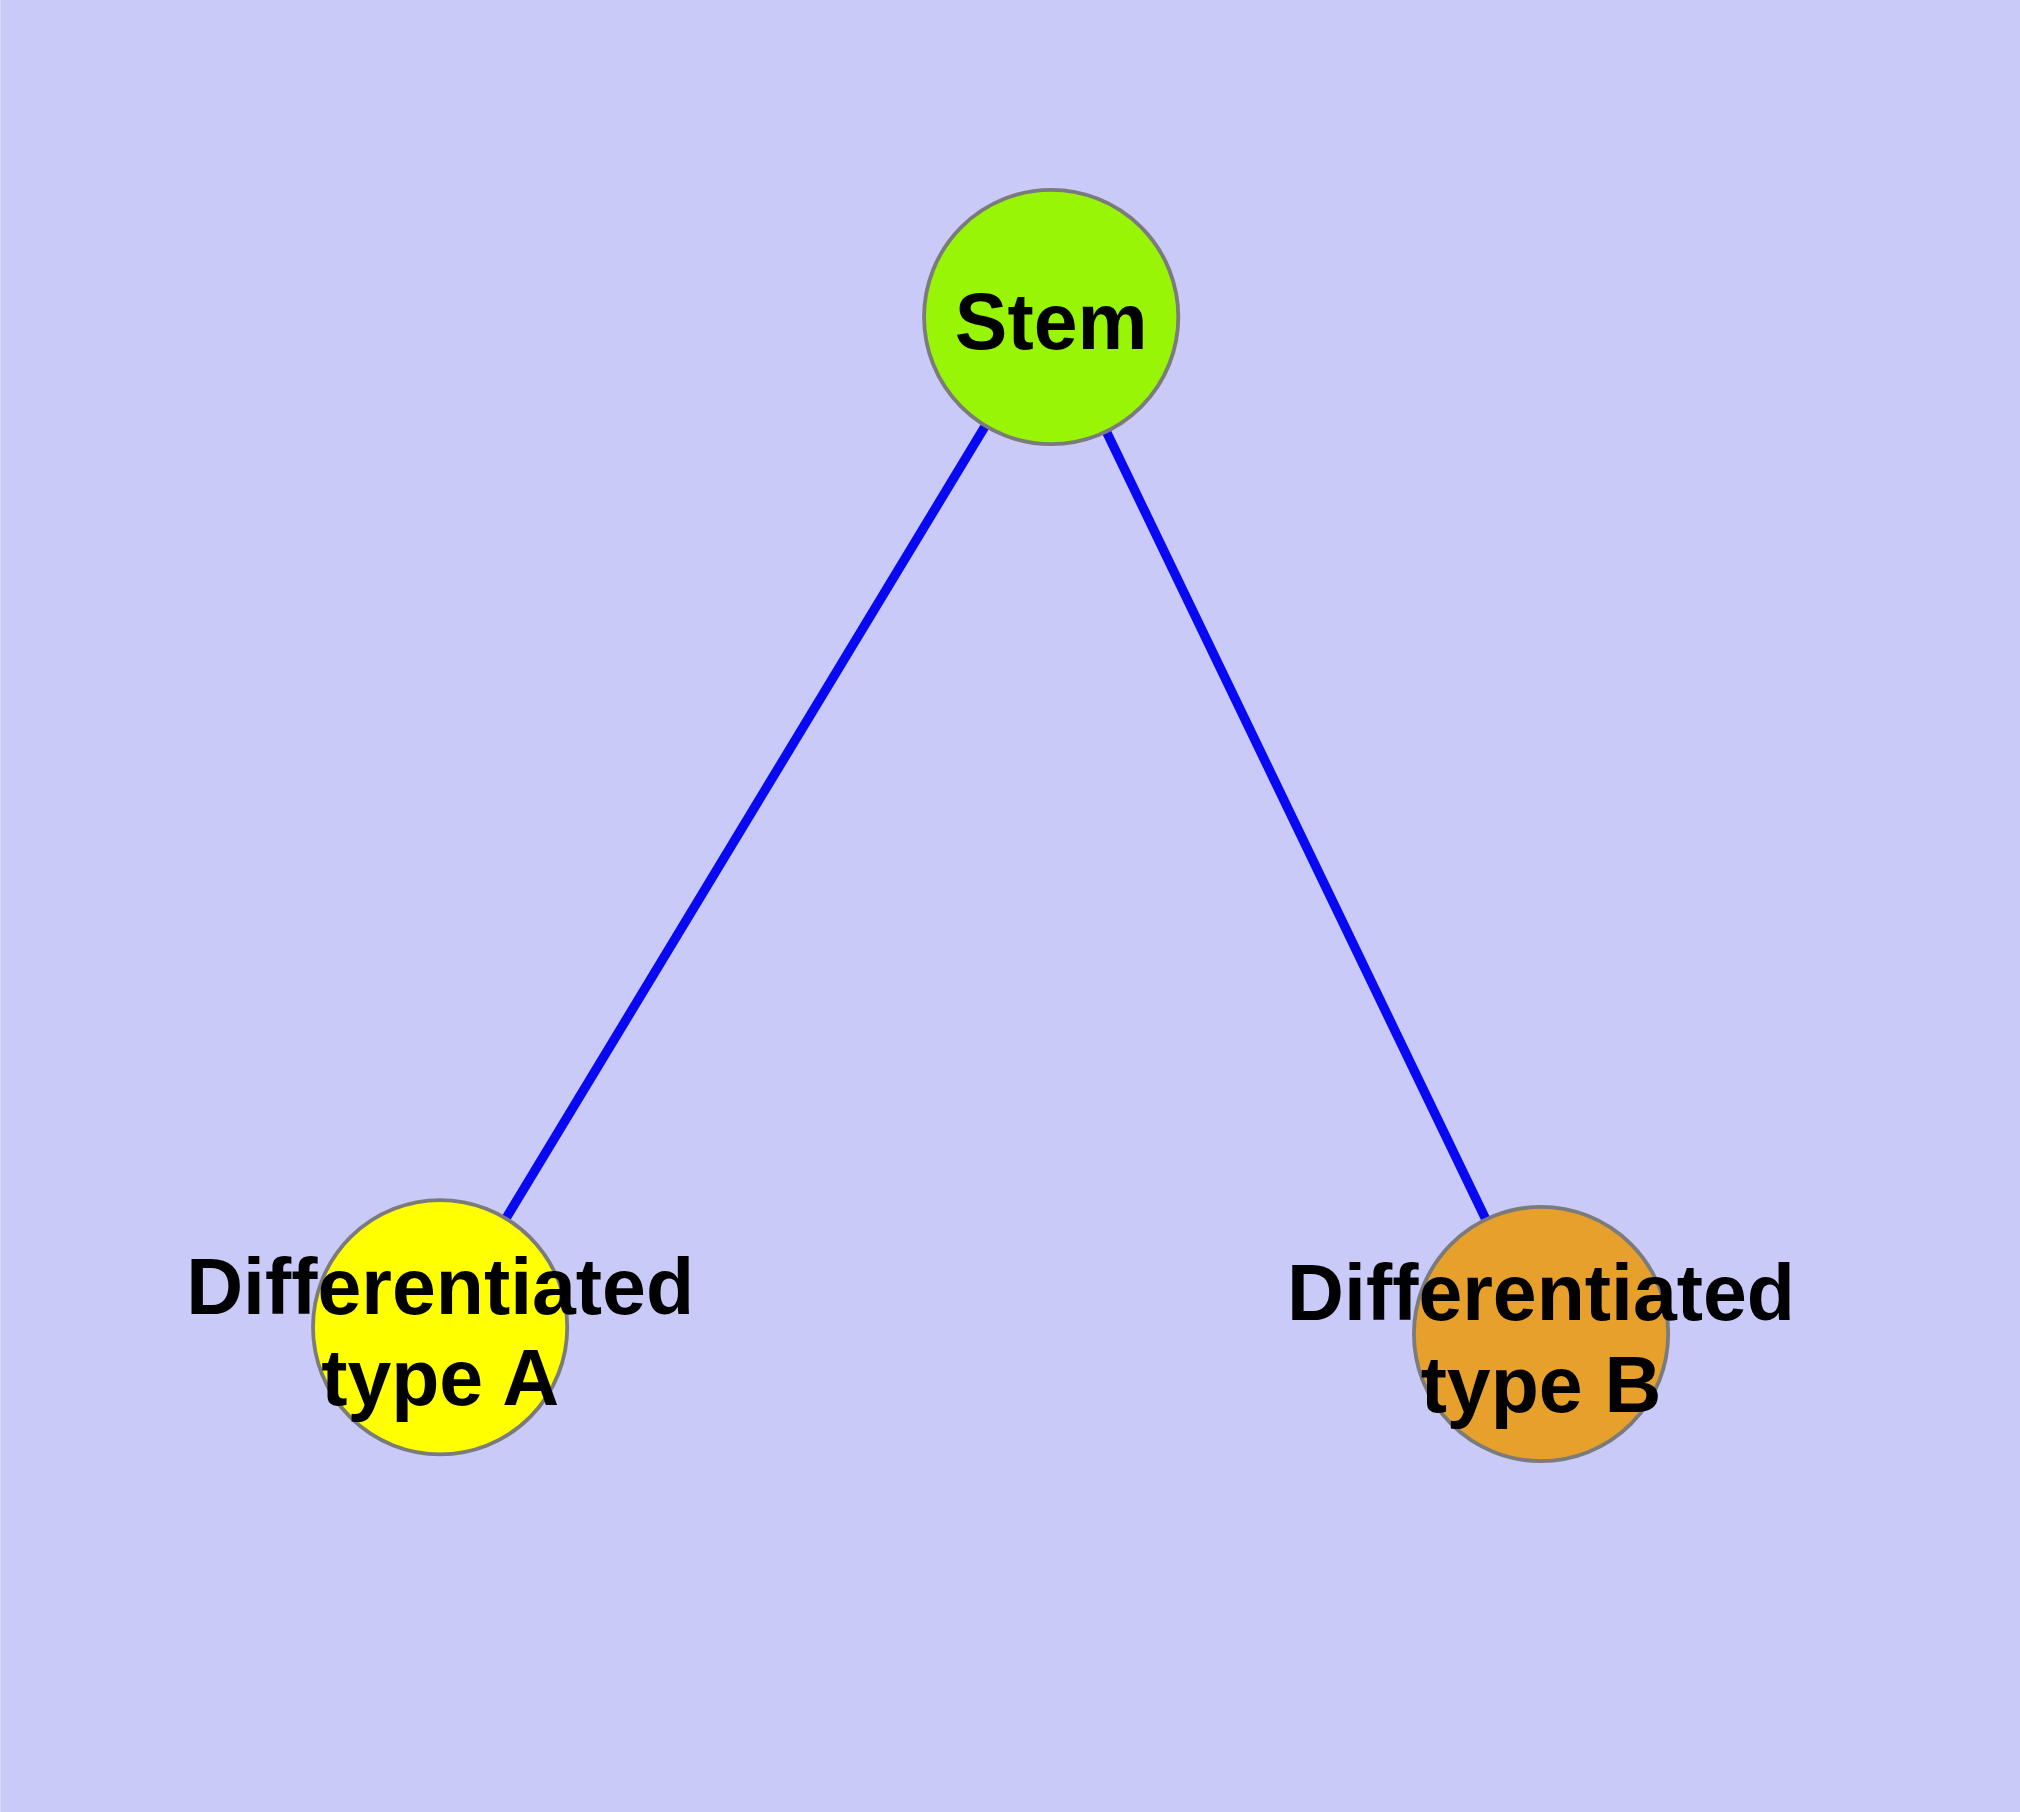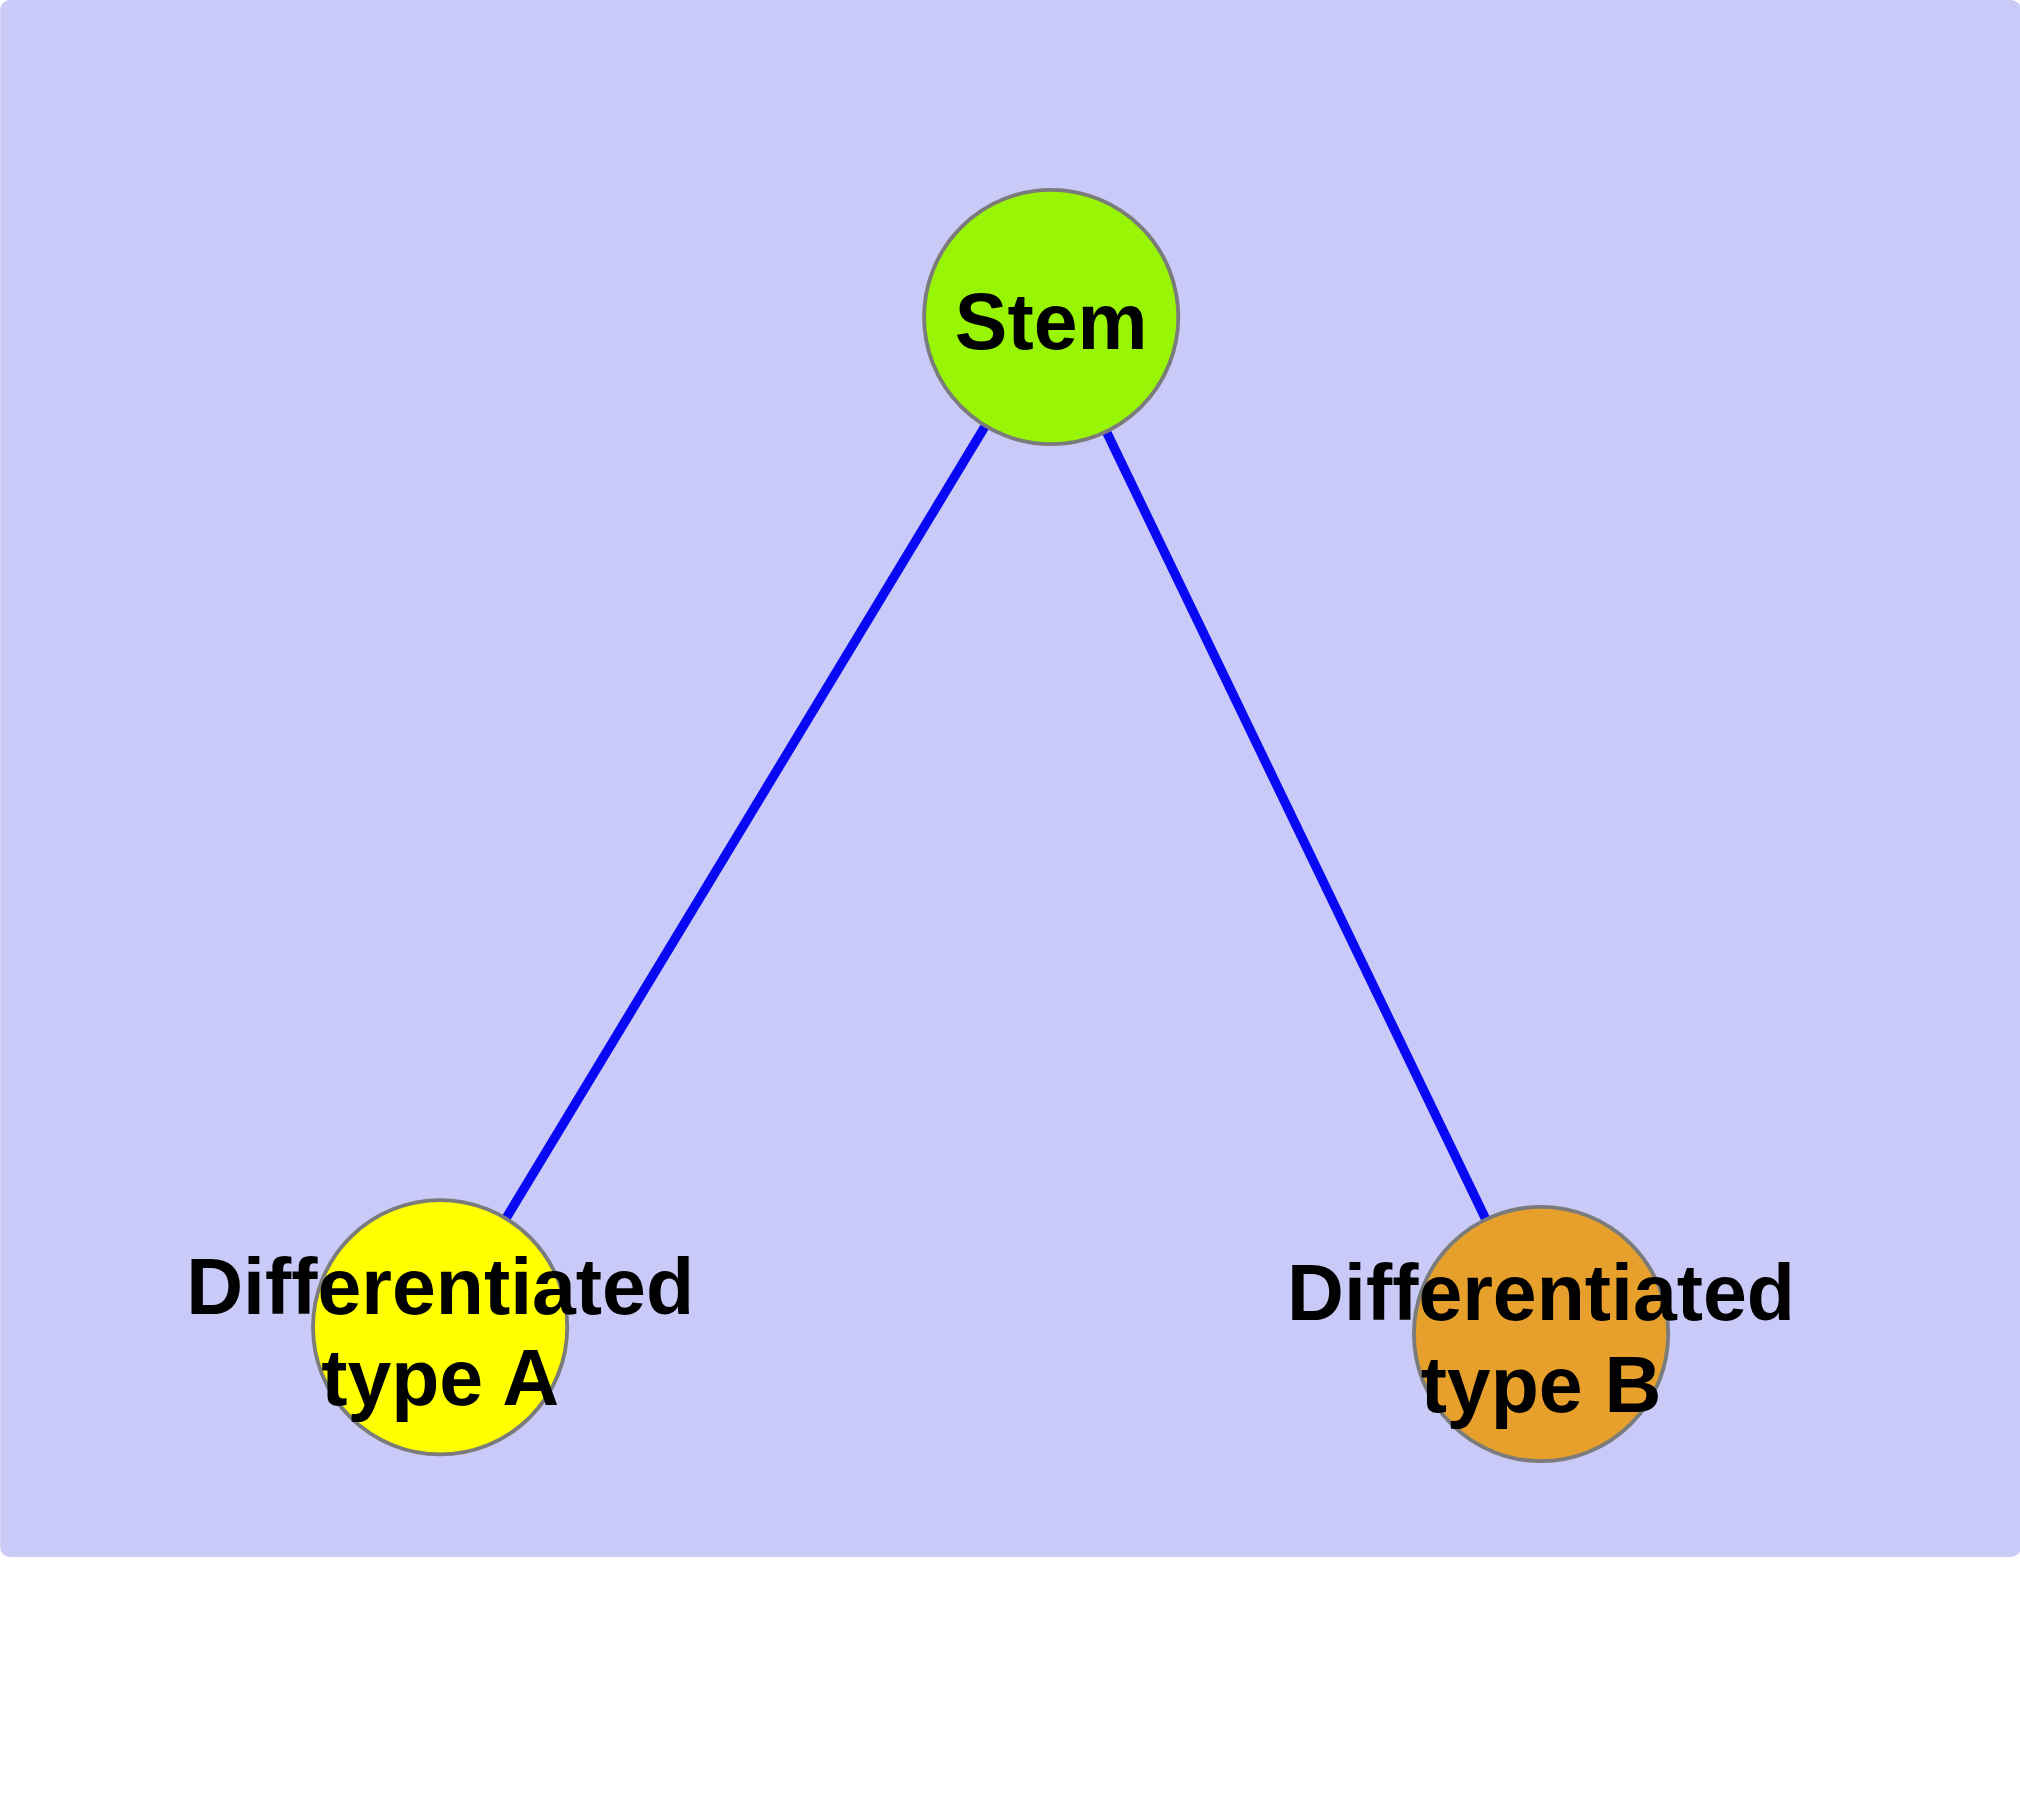--- a/index.html
+++ b/index.html
@@ -3,24 +3,23 @@
 <meta charset="utf-8">
 <style>
   html, body {
     margin: 0;
     padding: 0;
     background: #ffffff;
     font-family: "Liberation Sans", sans-serif;
   }
   .canvas-wrap {
     width: 2021px;
-    height: 1557px;
+    height: 1812px;
     position: relative;
     overflow: hidden;
-    border-radius: 10px;
   }
   svg {
     display: block;
   }
   .node-label {
     font-family: "Liberation Sans", "DejaVu Sans", sans-serif;
     font-weight: bold;
     font-size: 93px;
     fill: #000000;
     text-anchor: middle;

